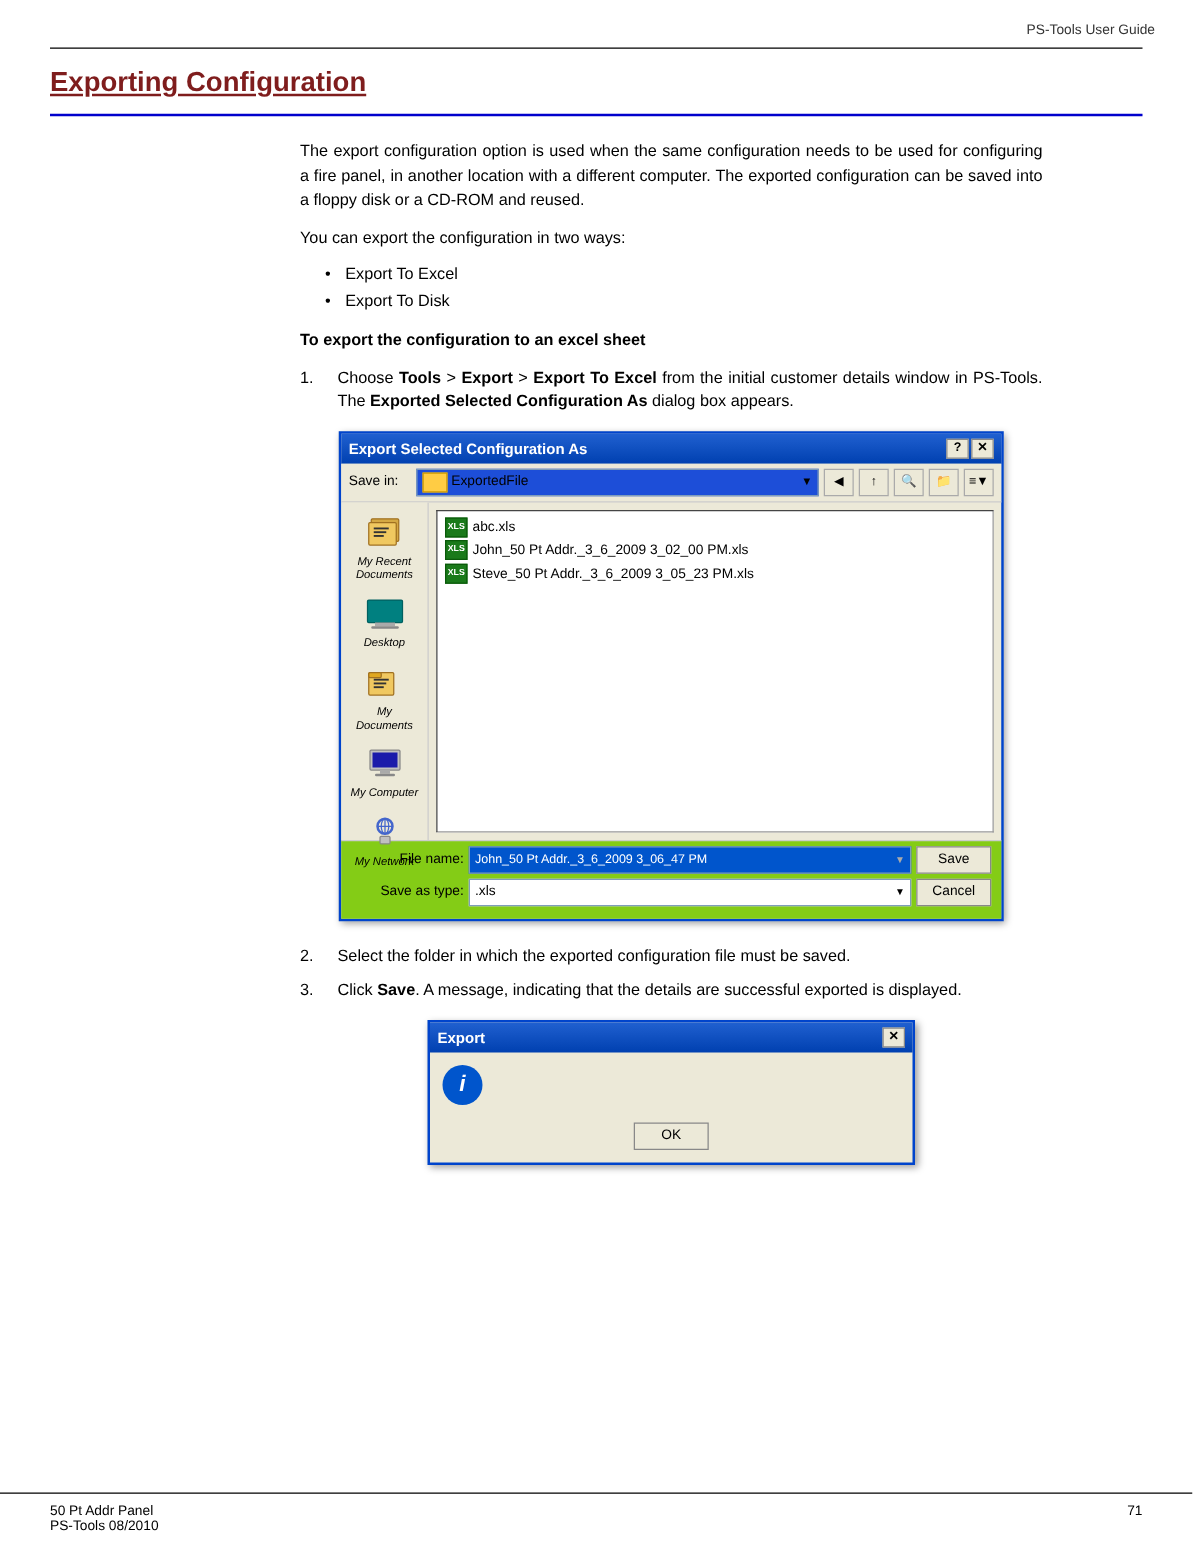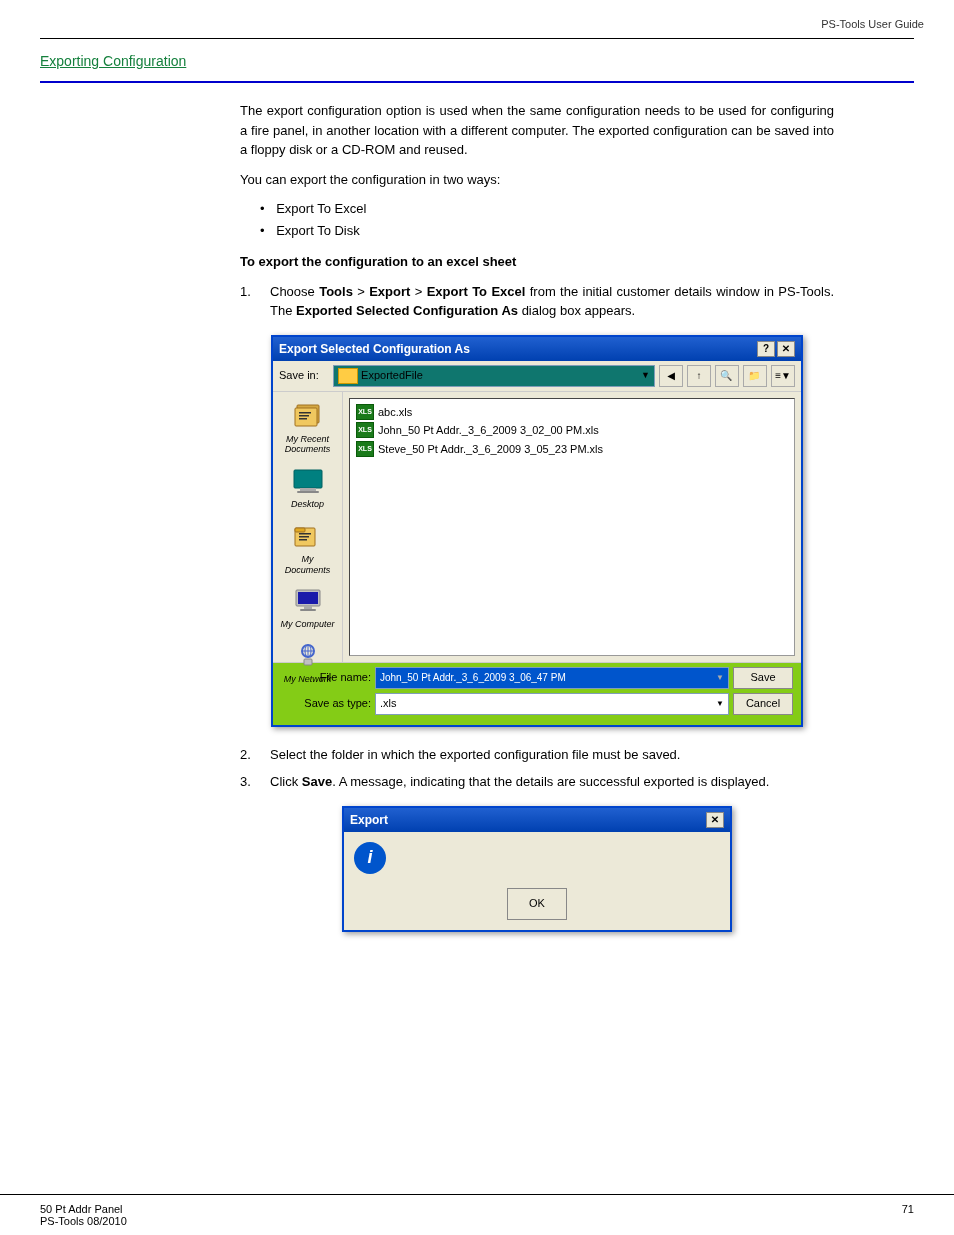--- a/index.html
+++ b/index.html
@@ -27,23 +27,23 @@
       border: none;
       border-top: 1px solid #000;
       margin: 8px 40px 0 40px;
     }
 
     
     .page-title-section {
       padding: 14px 40px 6px 40px;
     }
     .page-title {
-      font-size: 14px;
-      font-weight: normal;
-      color: #15803d;
+      font-size: 22px;
+      font-weight: bold;
+      color: #7f1d1d;
       text-decoration: underline;
     }
 
     
     .title-rule {
       border: none;
       border-top: 2px solid #0000cc;
       margin: 6px 40px 0 40px;
     }
 
@@ -145,21 +145,21 @@
       border-bottom: 1px solid #ccc;
     }
     .toolbar-label {
       font-size: 11px;
       min-width: 50px;
     }
     .toolbar-combo {
       flex: 1;
       height: 22px;
       border: 1px solid #7f9db9;
-      background: #0f766e;
+      background: #1d4ed8;
       font-size: 11px;
       padding: 1px 4px;
       display: flex;
       align-items: center;
     }
     .toolbar-icon-btn {
       width: 24px;
       height: 22px;
       border: 1px solid #aaa;
       background: #ece9d8;
@@ -308,21 +308,21 @@
       font-size: 11px;
       line-height: 1.4;
     }
     .export2-footer {
       display: flex;
       justify-content: center;
       padding: 4px 0 10px 0;
     }
     .ok-btn {
       width: 60px;
-      height: 32px;
+      height: 22px;
       border: 1px solid #888;
       background: #ece9d8;
       font-size: 11px;
       cursor: pointer;
       display: flex;
       align-items: center;
       justify-content: center;
     }
 
     

